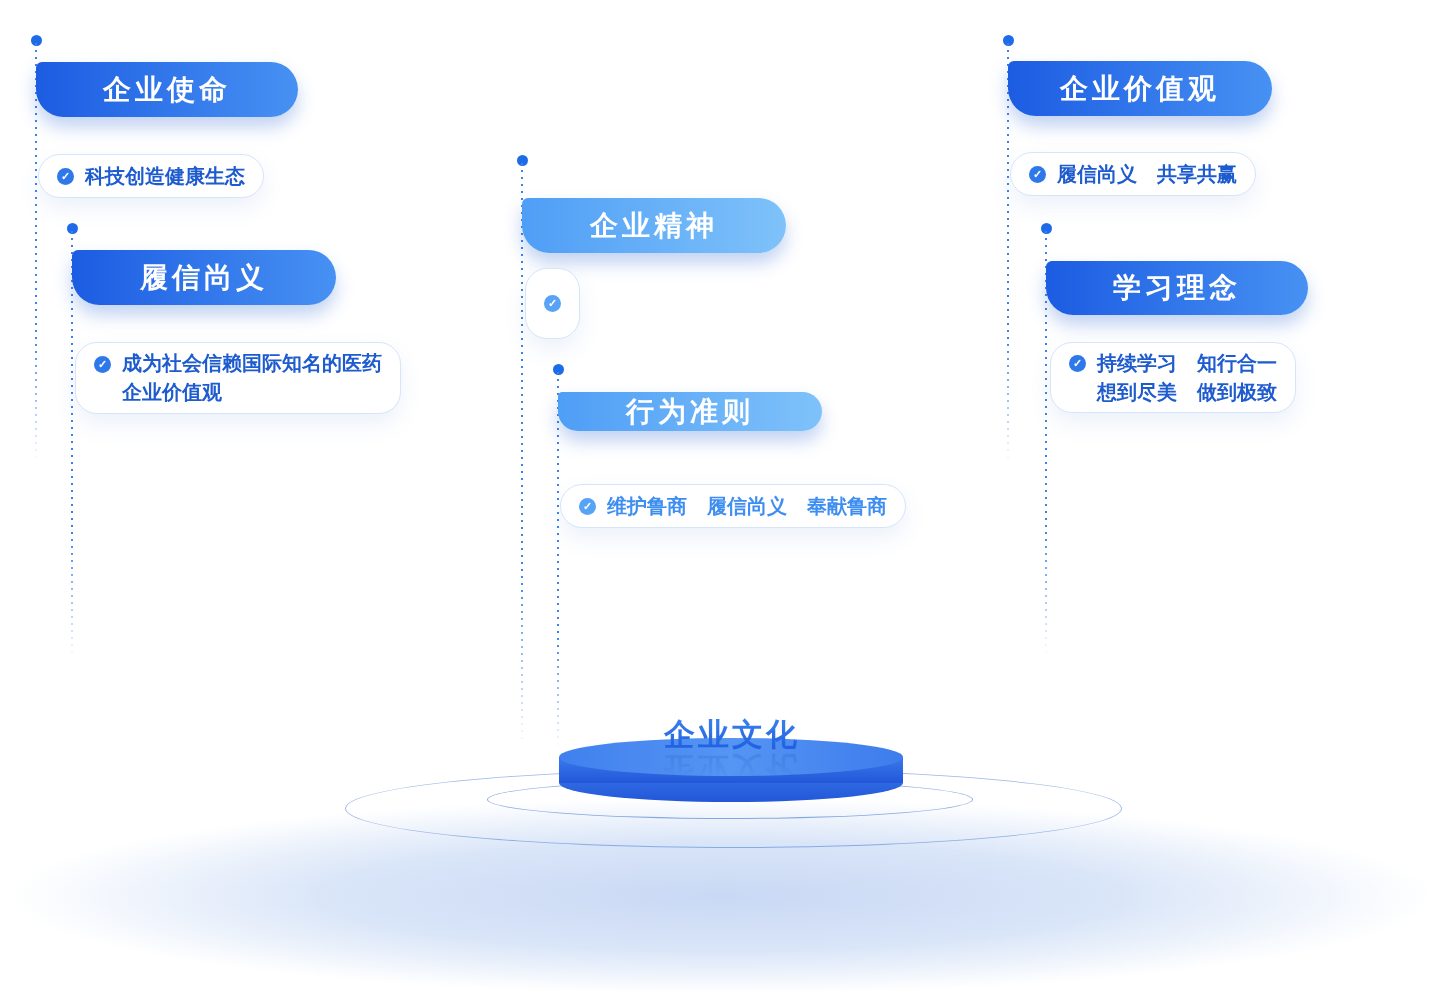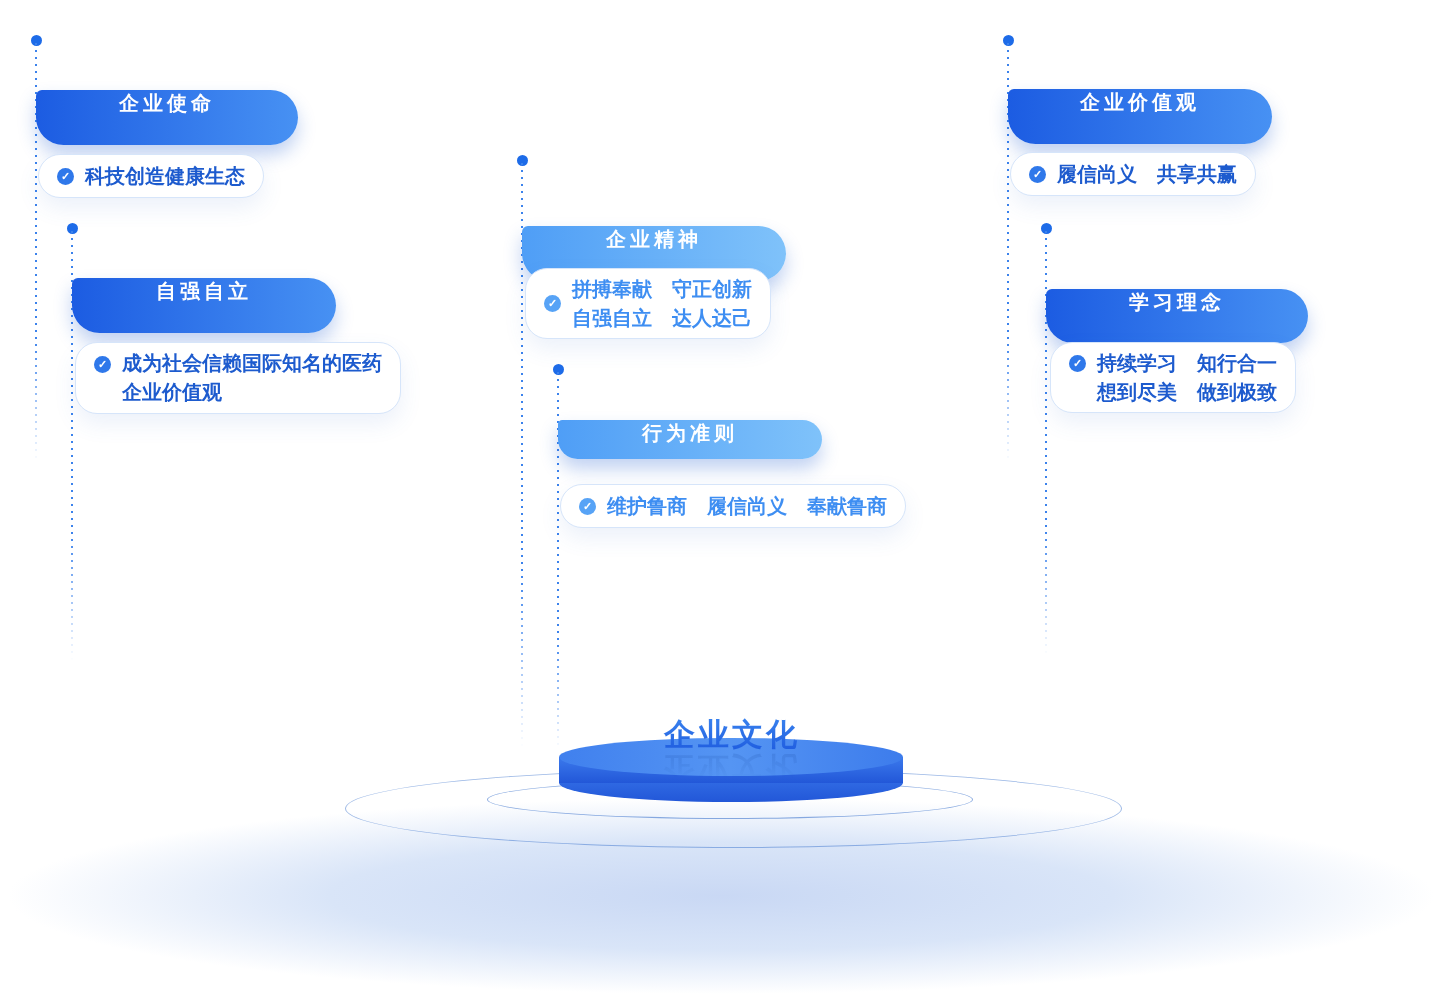--- a/index.html
+++ b/index.html
@@ -12,25 +12,24 @@
     position:absolute;left:0;top:0;width:11px;height:11px;border-radius:50%;
     background:#1d6be8;
   }
   .vline{
     position:absolute;left:4px;top:8px;width:2px;
     background-image:repeating-linear-gradient(to bottom,#3b82ec 0 2px,rgba(255,255,255,0) 2px 7px);
     -webkit-mask-image:linear-gradient(to bottom,#000 70%,transparent 100%);
     mask-image:linear-gradient(to bottom,#000 70%,transparent 100%);
   }
   .pill{
-    position:absolute;display:flex;align-items:flex-start;justify-content:center;
-    color:#ffffff;font-size:20px;font-weight:700;letter-spacing:4px;
+    position:absolute;display:flex;align-items:center;justify-content:center;
+    color:#ffffff;font-size:28px;font-weight:700;letter-spacing:4px;
     border-radius:6px 28px 28px 28px;
     box-shadow:0 10px 18px rgba(34,94,210,.28);
-    margin-top:28px;
   }
   .pill.dark{background:linear-gradient(90deg,#1c5ce2 0%,#4791f3 100%);}
   .pill.light{background:linear-gradient(90deg,#4f9ef6 0%,#7fc2fa 100%);}
   .info{
     position:absolute;display:flex;align-items:center;gap:11px;
     background:#ffffff;border:1.5px solid #d6e5fa;border-radius:22px;
     padding:0 18px;box-shadow:0 10px 22px rgba(70,120,210,.10);
     font-size:20px;font-weight:600;white-space:nowrap;
   }
   .info.dark{color:#1d5bce;}
@@ -113,43 +112,39 @@
       <div class="lines">
         <span>科技创造健康生态</span>
       </div>
     </div>
   </section>
 
   <section class="card" style="left:67px;top:223px;">
     <span class="dot"></span>
     <span class="vline" style="height:430px;"></span>
     <div class="pill dark" style="left:5px;top:27px;width:264px;height:55px;">
-      <span>自强自立</span>
+      <span>履信尚义</span>
     </div>
     <div class="info dark icon-top" style="left:8px;top:119px;height:70px;">
       <span class="check dark">✓</span>
       <div class="lines">
         <span>成为社会信赖国际知名的医药</span><br>
         <span>企业价值观</span>
       </div>
     </div>
   </section>
 
   <section class="card" style="left:517px;top:155px;">
     <span class="dot"></span>
     <span class="vline" style="height:585px;"></span>
     <div class="pill light" style="left:5px;top:43px;width:264px;height:55px;">
       <span>企业精神</span>
     </div>
     <div class="info light" style="left:8px;top:113px;height:69px;">
       <span class="check light">✓</span>
-      <div class="lines">
-        <span>拼搏奉献　守正创新</span><br>
-        <span>自强自立　达人达己</span>
-      </div>
     </div>
   </section>
 
   <section class="card" style="left:553px;top:364px;">
     <span class="dot"></span>
     <span class="vline" style="height:378px;"></span>
     <div class="pill light" style="left:5px;top:28px;width:264px;height:39px;">
       <span>行为准则</span>
     </div>
     <div class="info light" style="left:7px;top:120px;height:42px;">

